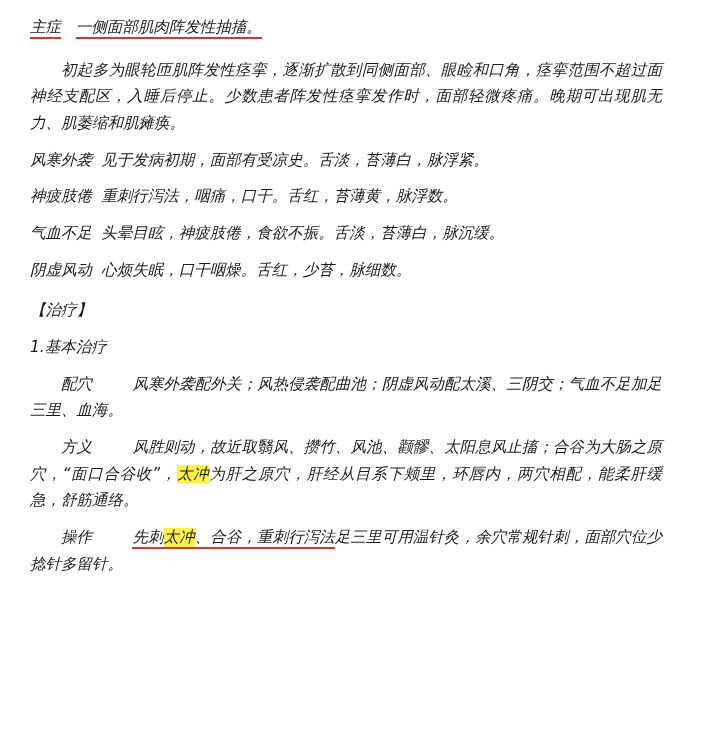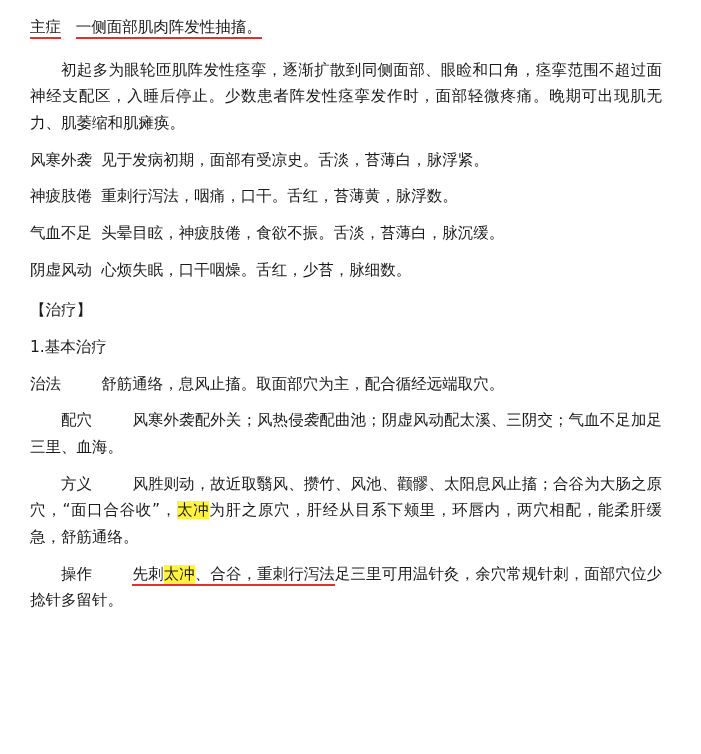--- a/index.html
+++ b/index.html
@@ -13,20 +13,21 @@
     font-family: "DejaVu Sans", "Liberation Sans", sans-serif;
     color: #1a1a1a;
     font-size: 15.5px;
     line-height: 1.72;
     overflow: hidden;
   }
   .page {
     padding: 14px 14px 0 30px;
     box-sizing: border-box;
     width: 693px;
+    font-style: italic;
   }
   p {
     margin: 0 17px 10px 0;
     text-align: justify;
   }
   .indent {
     text-indent: 2em;
   }
   .term {
     display: inline-block;
@@ -82,23 +83,20 @@
   </p>
 
   <p>
     <span class="term">阴虚风动</span><span>心烦失眠，口干咽燥。舌红，少苔，脉细数。</span>
   </p>
 
   <p class="sec-title">【治疗】</p>
 
   <p class="sub-title">1.基本治疗</p>
 
-  <p>
-    <span class="term">治法</span><span>舒筋通络，息风止搐。取面部穴为主，配合循经远端取穴。</span>
-  </p>
 
 
   <p class="indent">
     <span class="term" style="text-indent:0">配穴</span><span>风寒外袭配外关；风热侵袭配曲池；阴虚风动配太溪、三阴交；气血不足加足三里、血海。</span>
   </p>
 
   <p class="indent">
     <span class="term" style="text-indent:0">方义</span><span>风胜则动，故近取翳风、攒竹、风池、颧髎、太阳息风止搐；合谷为大肠之原穴，“面口合谷收”，</span><span class="hl-yellow">太冲</span><span>为肝之原穴，肝经从目系下颊里，环唇内，两穴相配，能柔肝缓急，舒筋通络。</span>
   </p>
 

